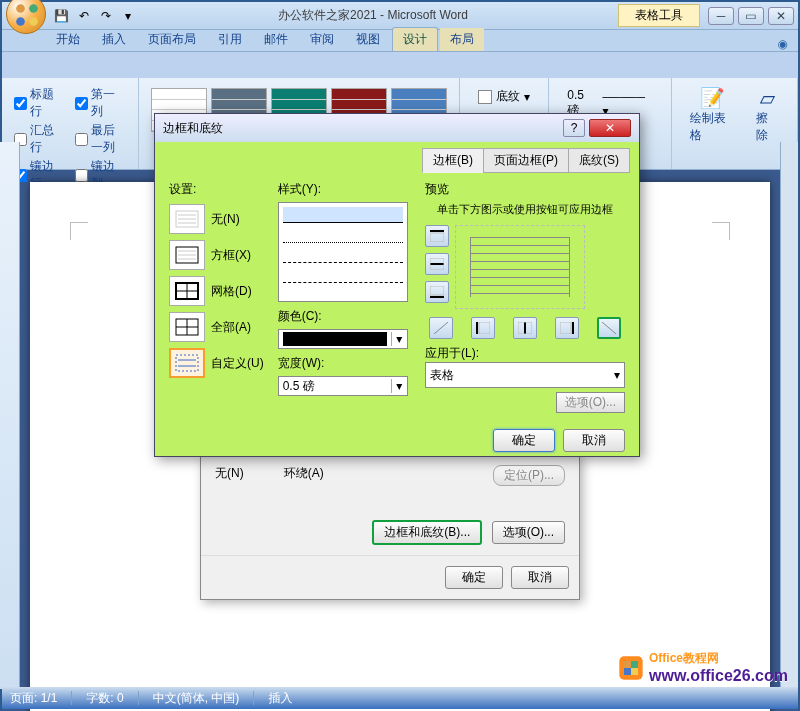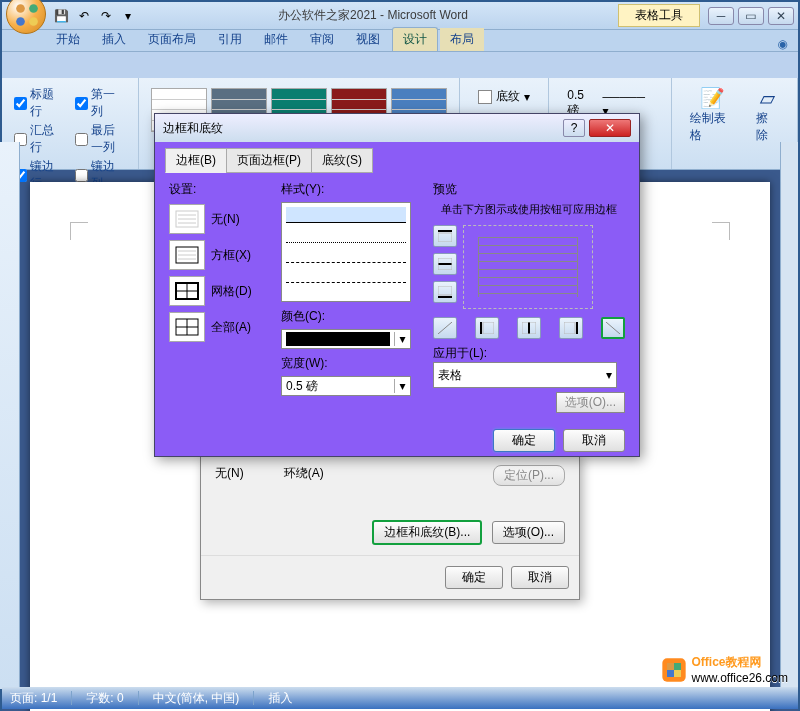--- a/index.html
+++ b/index.html
@@ -45,26 +45,26 @@
     .ruler-v{position:absolute;left:0;top:142px;bottom:22px;width:20px;background:linear-gradient(#e9f2fb,#ccdff2);border-right:1px solid #8faece;}
     .scrollbar-v{position:absolute;right:2px;top:142px;bottom:22px;width:18px;background:#d6e4f2;border-left:1px solid #8faece;}
     
     .dialog-shadow{position:absolute;top:454px;left:200px;width:380px;height:146px;background:#f0f0f0;border:1px solid #888;box-shadow:3px 3px 10px rgba(0,0,0,.3);z-index:20;}
     .dialog-body{padding:10px 14px;}
     .dlg-row{display:flex;gap:40px;margin-bottom:10px;}
     .dlg-buttons{display:flex;justify-content:flex-end;gap:8px;padding:10px;border-top:1px solid #ddd;}
     .dlg-buttons button{padding:2px 16px;border:1px solid #888;background:linear-gradient(#fdfdfd,#e0e0e0);border-radius:3px;}
     .btn-green{border:2px solid #12a03e !important;}
     
-    .borders-dialog{position:absolute;top:113px;left:154px;width:486px;height:344px;border:1px solid #446;background:#8b5cf6;box-shadow:3px 3px 12px rgba(0,0,0,.4);z-index:30;}
+    .borders-dialog{position:absolute;top:113px;left:154px;width:486px;height:344px;border:1px solid #446;background:#bef264;box-shadow:3px 3px 12px rgba(0,0,0,.4);z-index:30;}
     .bd-title{height:28px;background:linear-gradient(#eef,#cde);display:flex;align-items:center;padding:0 8px;}
     .bd-title span{flex:1;}
     .bd-title .help{width:22px;height:18px;border:1px solid #88a;background:linear-gradient(#eef,#cde);border-radius:2px;display:flex;align-items:center;justify-content:center;margin-right:4px;}
     .bd-title .close{width:42px;height:18px;background:linear-gradient(#e77,#c22);border:1px solid #922;border-radius:2px;color:#fff;display:flex;align-items:center;justify-content:center;}
-    .bd-tabs{display:flex;padding:6px 10px 0 10px;}
+    .bd-tabs{display:flex;padding:6px 10px 0 2px;justify-content:flex-end;}
     .bd-tab{padding:3px 10px;border:1px solid #aaa;background:#e8e8e8;margin-right:-1px;}
     .bd-tab.active{background:#f0f0f0;border-bottom-color:#f0f0f0;}
     .bd-content{display:flex;padding:8px 14px;gap:12px;}
     .bd-left{width:100px;}
     .bd-left h4,.bd-mid h4,.bd-right h4{font-weight:normal;margin-bottom:4px;}
     .setting-opt{display:flex;align-items:center;gap:6px;margin:6px 0;}
     .setting-opt .ico{width:36px;height:30px;border:1px solid #aaa;background:#fff;display:flex;align-items:center;justify-content:center;}
     .setting-opt.sel .ico{border:2px solid #f59d2f;background:#fff3e0;}
     .bd-mid{width:140px;}
     .style-list{width:130px;height:100px;border:1px solid #888;background:#fff;overflow:hidden;}
@@ -78,26 +78,26 @@
     .bd-right{flex:1;}
     .prev-hint{text-align:center;font-size:11px;margin:2px 0 8px;}
     .prev-wrap{display:flex;gap:6px;}
     .prev-side{display:flex;flex-direction:column;gap:6px;}
     .pbtn{width:24px;height:22px;border:1px solid #89b;background:linear-gradient(#eaf3fc,#c5d9ee);border-radius:2px;display:flex;align-items:center;justify-content:center;}
     .pbtn.sel{border:2px solid #12a03e;}
     .prev-box{width:130px;height:84px;border:1px dashed #bbb;display:flex;align-items:center;justify-content:center;}
     .prev-inner{width:100px;height:60px;background:linear-gradient(#888 1px,transparent 1px);background-size:100% 8px;border-left:1px solid #888;border-right:1px solid #888;}
     .prev-bottom{display:flex;gap:18px;justify-content:center;margin-top:8px;}
     .apply-row{margin-top:6px;}
-    .apply-sel{width:184px;height:20px;border:1px solid #888;background:#fff;display:flex;align-items:center;padding:12px 4px;}
+    .apply-sel{width:200px;height:20px;border:1px solid #888;background:#fff;display:flex;align-items:center;padding:12px 4px;}
     .bd-footer{display:flex;justify-content:flex-end;gap:8px;padding:8px 14px;}
     .bd-footer button{padding:2px 18px;border:1px solid #888;background:linear-gradient(#fdfdfd,#e0e0e0);border-radius:3px;}
     .bd-footer button.primary{border:1px solid #3c78c3;box-shadow:0 0 3px #5a9de8;}
     .watermark{position:absolute;right:12px;bottom:26px;display:flex;align-items:center;gap:4px;color:#ff9a1f;font-weight:bold;font-size:18px;text-shadow:0 1px 0 #fff;z-index:5;}
-    .watermark .sub{color:#000000;font-size:12px;font-weight:normal;}
+    .watermark .sub{color:#4c1d95;font-size:16px;font-weight:bold;}
     .view-icons{display:flex;gap:2px;}
     .view-icons span{width:16px;height:14px;border:1px solid #7da3cc;background:#eaf3fc;border-radius:1px;}
     .zoom-slider{width:110px;height:3px;background:#7da3cc;position:relative;}
     .zoom-slider .thumb{width:8px;height:12px;background:#eaf3fc;border:1px solid #7da3cc;position:absolute;top:-5px;left:40px;}
     .options-btn{float:right;margin-top:4px;padding:1px 8px;border:1px solid #888;background:linear-gradient(#fdfdfd,#e0e0e0);color:#888;}
     .locate-btn{padding:1px 10px;border:1px solid #aaa;background:linear-gradient(#fdfdfd,#e0e0e0);color:#888;border-radius:8px;}
   </style>
 </head>
 <body>
 
@@ -316,20 +316,30 @@
         </div>
       <div class="setting-opt">
           <div class="ico">
             <svg width="24" height="18">
               <rect x="1" y="1" width="22" height="16" fill="none" stroke="#000"></rect>
               <line x1="1" y1="9" x2="23" y2="9" stroke="#000"></line>
               <line x1="12" y1="1" x2="12" y2="17" stroke="#000"></line>
             </svg>
           </div>
           <span>全部(A)</span>
+        </div>
+      <div class="setting-opt sel">
+          <div class="ico">
+            <svg width="24" height="18">
+              <rect x="1" y="1" width="22" height="16" fill="none" stroke="#36c" stroke-dasharray="2"></rect>
+              <line x1="3" y1="6" x2="21" y2="6" stroke="#36c"></line>
+              <line x1="3" y1="12" x2="21" y2="12" stroke="#36c"></line>
+            </svg>
+          </div>
+          <span>自定义(U)</span>
         </div>
     </div>
     <div class="bd-mid">
       <h4>样式(Y):</h4>
       <div class="style-list">
         <div class="sel"></div>
           <div class="dotted"></div>
           <div class="dashed"></div>
           <div class="dashed"></div>
           <div class="dashed"></div>

